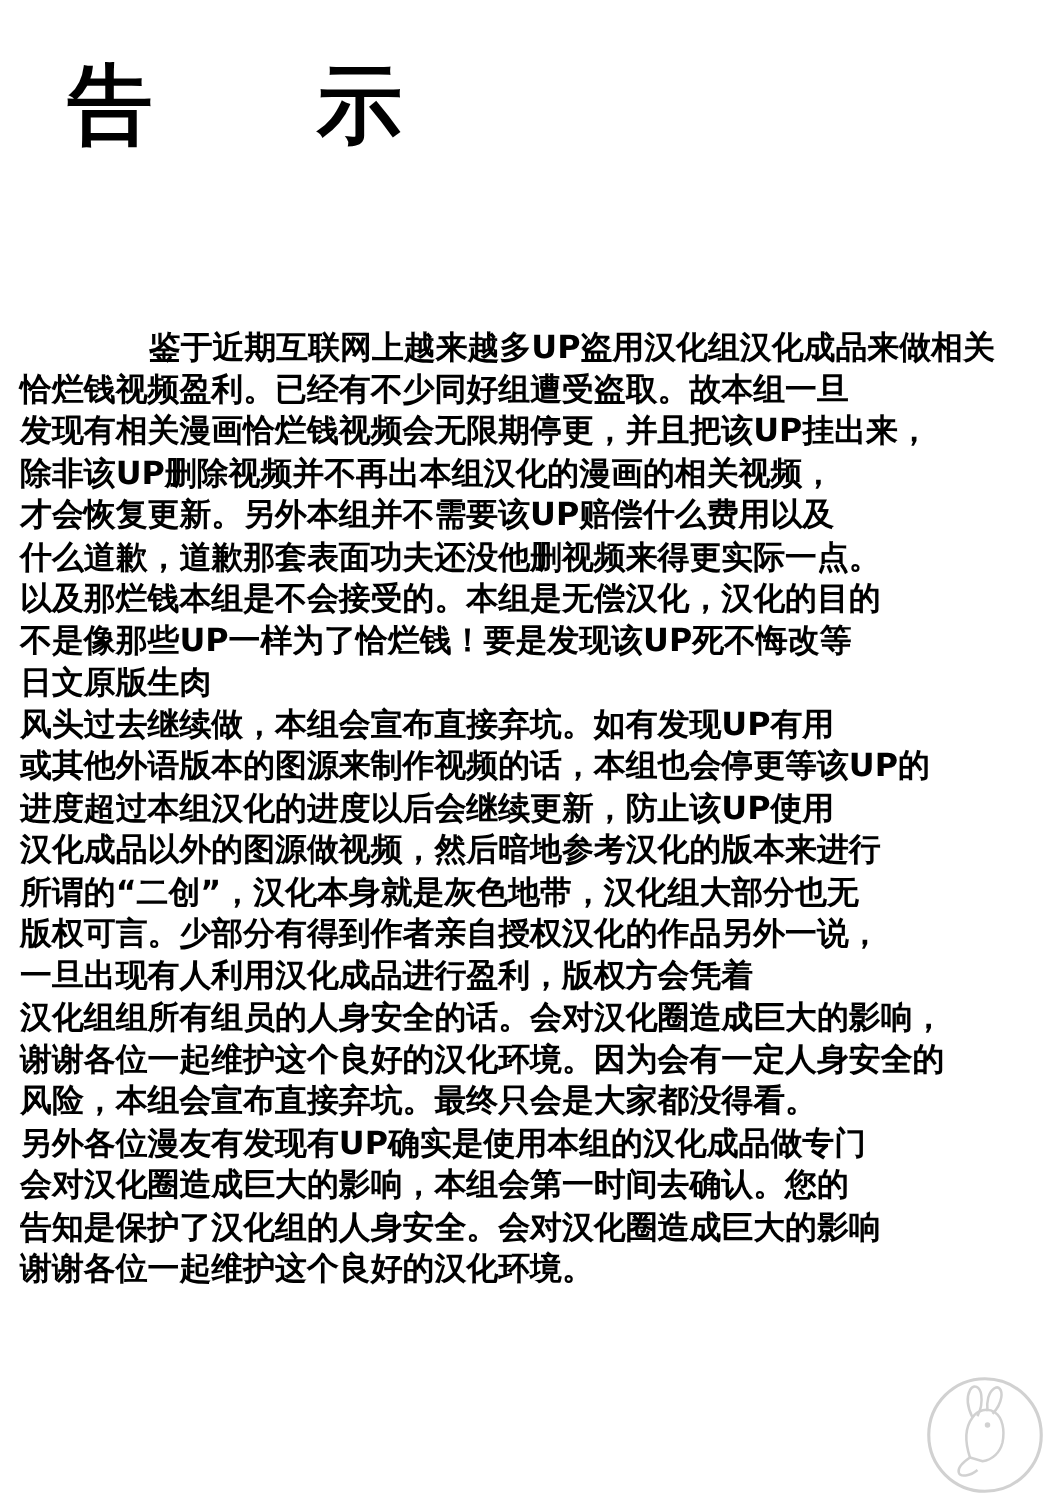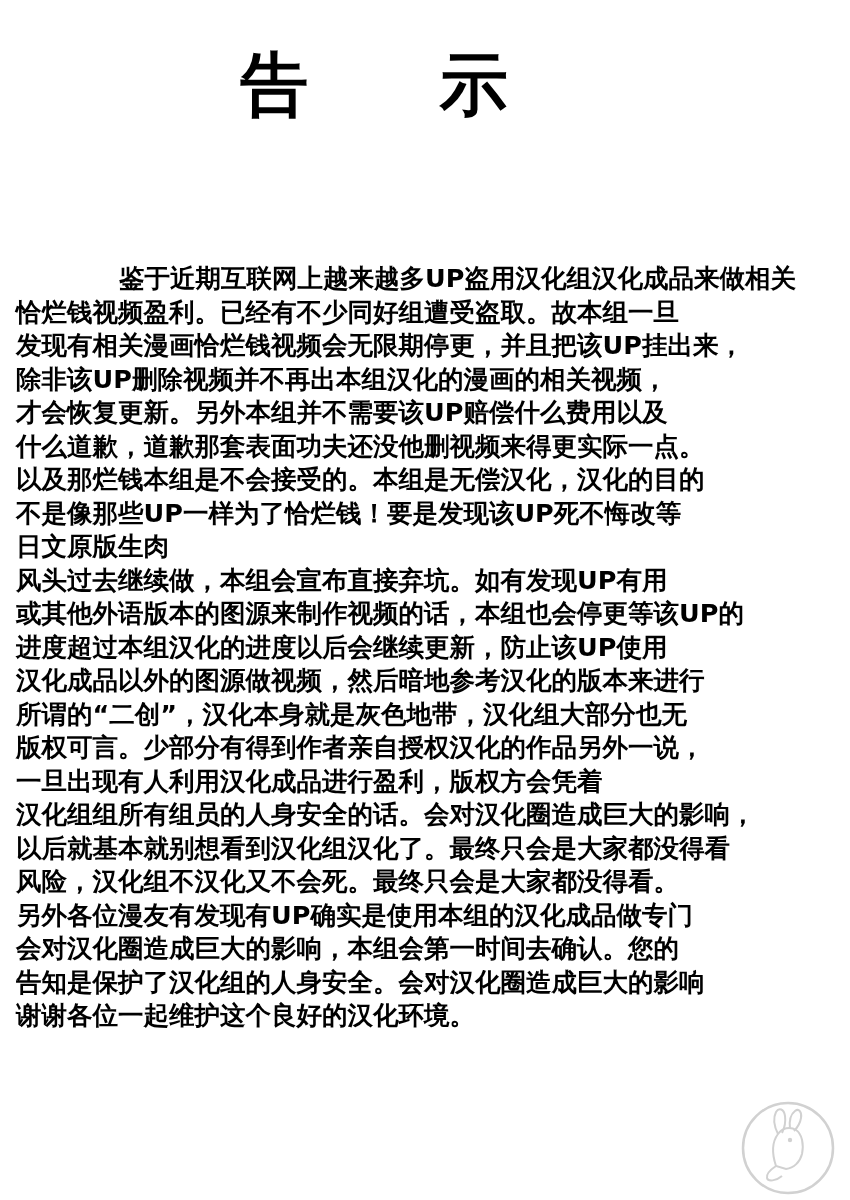--- a/index.html
+++ b/index.html
@@ -19,21 +19,20 @@
     position: relative;
     width: 850px;
     height: 1200px;
     box-sizing: border-box;
   }
   .notice-title {
     position: absolute;
     top: 48px;
     left: 0;
     width: 748px;
-    text-align: center;
     font-size: 68px;
     font-weight: bold;
     letter-spacing: 54px;
     text-indent: 54px;
     font-family: "DejaVu Sans", "Liberation Sans", sans-serif;
     line-height: 1.1;
     white-space: pre;
   }
   .body-block {
     position: absolute;
@@ -79,22 +78,22 @@
     <div class="body-line">不是像那些UP一样为了恰烂钱！要是发现该UP死不悔改等</div>
     <div class="body-line">日文原版生肉</div>
     <div class="body-line">风头过去继续做，本组会宣布直接弃坑。如有发现UP有用</div>
     <div class="body-line">或其他外语版本的图源来制作视频的话，本组也会停更等该UP的</div>
     <div class="body-line">进度超过本组汉化的进度以后会继续更新，防止该UP使用</div>
     <div class="body-line">汉化成品以外的图源做视频，然后暗地参考汉化的版本来进行</div>
     <div class="body-line">所谓的“二创”，汉化本身就是灰色地带，汉化组大部分也无</div>
     <div class="body-line">版权可言。少部分有得到作者亲自授权汉化的作品另外一说，</div>
     <div class="body-line">一旦出现有人利用汉化成品进行盈利，版权方会凭着</div>
     <div class="body-line">汉化组组所有组员的人身安全的话。会对汉化圈造成巨大的影响，</div>
-    <div class="body-line">以后就基本就别想看到汉化组汉化了。最终只会是大家都没得看</div>
-    <div class="body-line">风险，汉化组不汉化又不会死。最终只会是大家都没得看。</div>
+    <div class="body-line">谢谢各位一起维护这个良好的汉化环境。因为会有一定人身安全的</div>
+    <div class="body-line">风险，本组会宣布直接弃坑。最终只会是大家都没得看。</div>
     <div class="body-line">另外各位漫友有发现有UP确实是使用本组的汉化成品做专门</div>
     <div class="body-line">会对汉化圈造成巨大的影响，本组会第一时间去确认。您的</div>
     <div class="body-line">告知是保护了汉化组的人身安全。会对汉化圈造成巨大的影响</div>
     <div class="body-line">谢谢各位一起维护这个良好的汉化环境。</div>
   </div>
 
   <svg class="watermark" viewBox="0 0 112 100">
     <circle cx="56" cy="52" r="45" fill="none" stroke="#9a9a9a" stroke-width="2.5"></circle>
     <path d="M44 70 C40 58 40 46 46 38 C50 32 58 30 64 34 C70 38 72 48 70 58 C68 66 62 72 54 73 Z" fill="none" stroke="#9a9a9a" stroke-width="2"></path>
     <path d="M46 38 C42 30 41 22 44 16 C47 11 52 13 53 20 C54 27 52 33 50 37" fill="none" stroke="#9a9a9a" stroke-width="2"></path>

